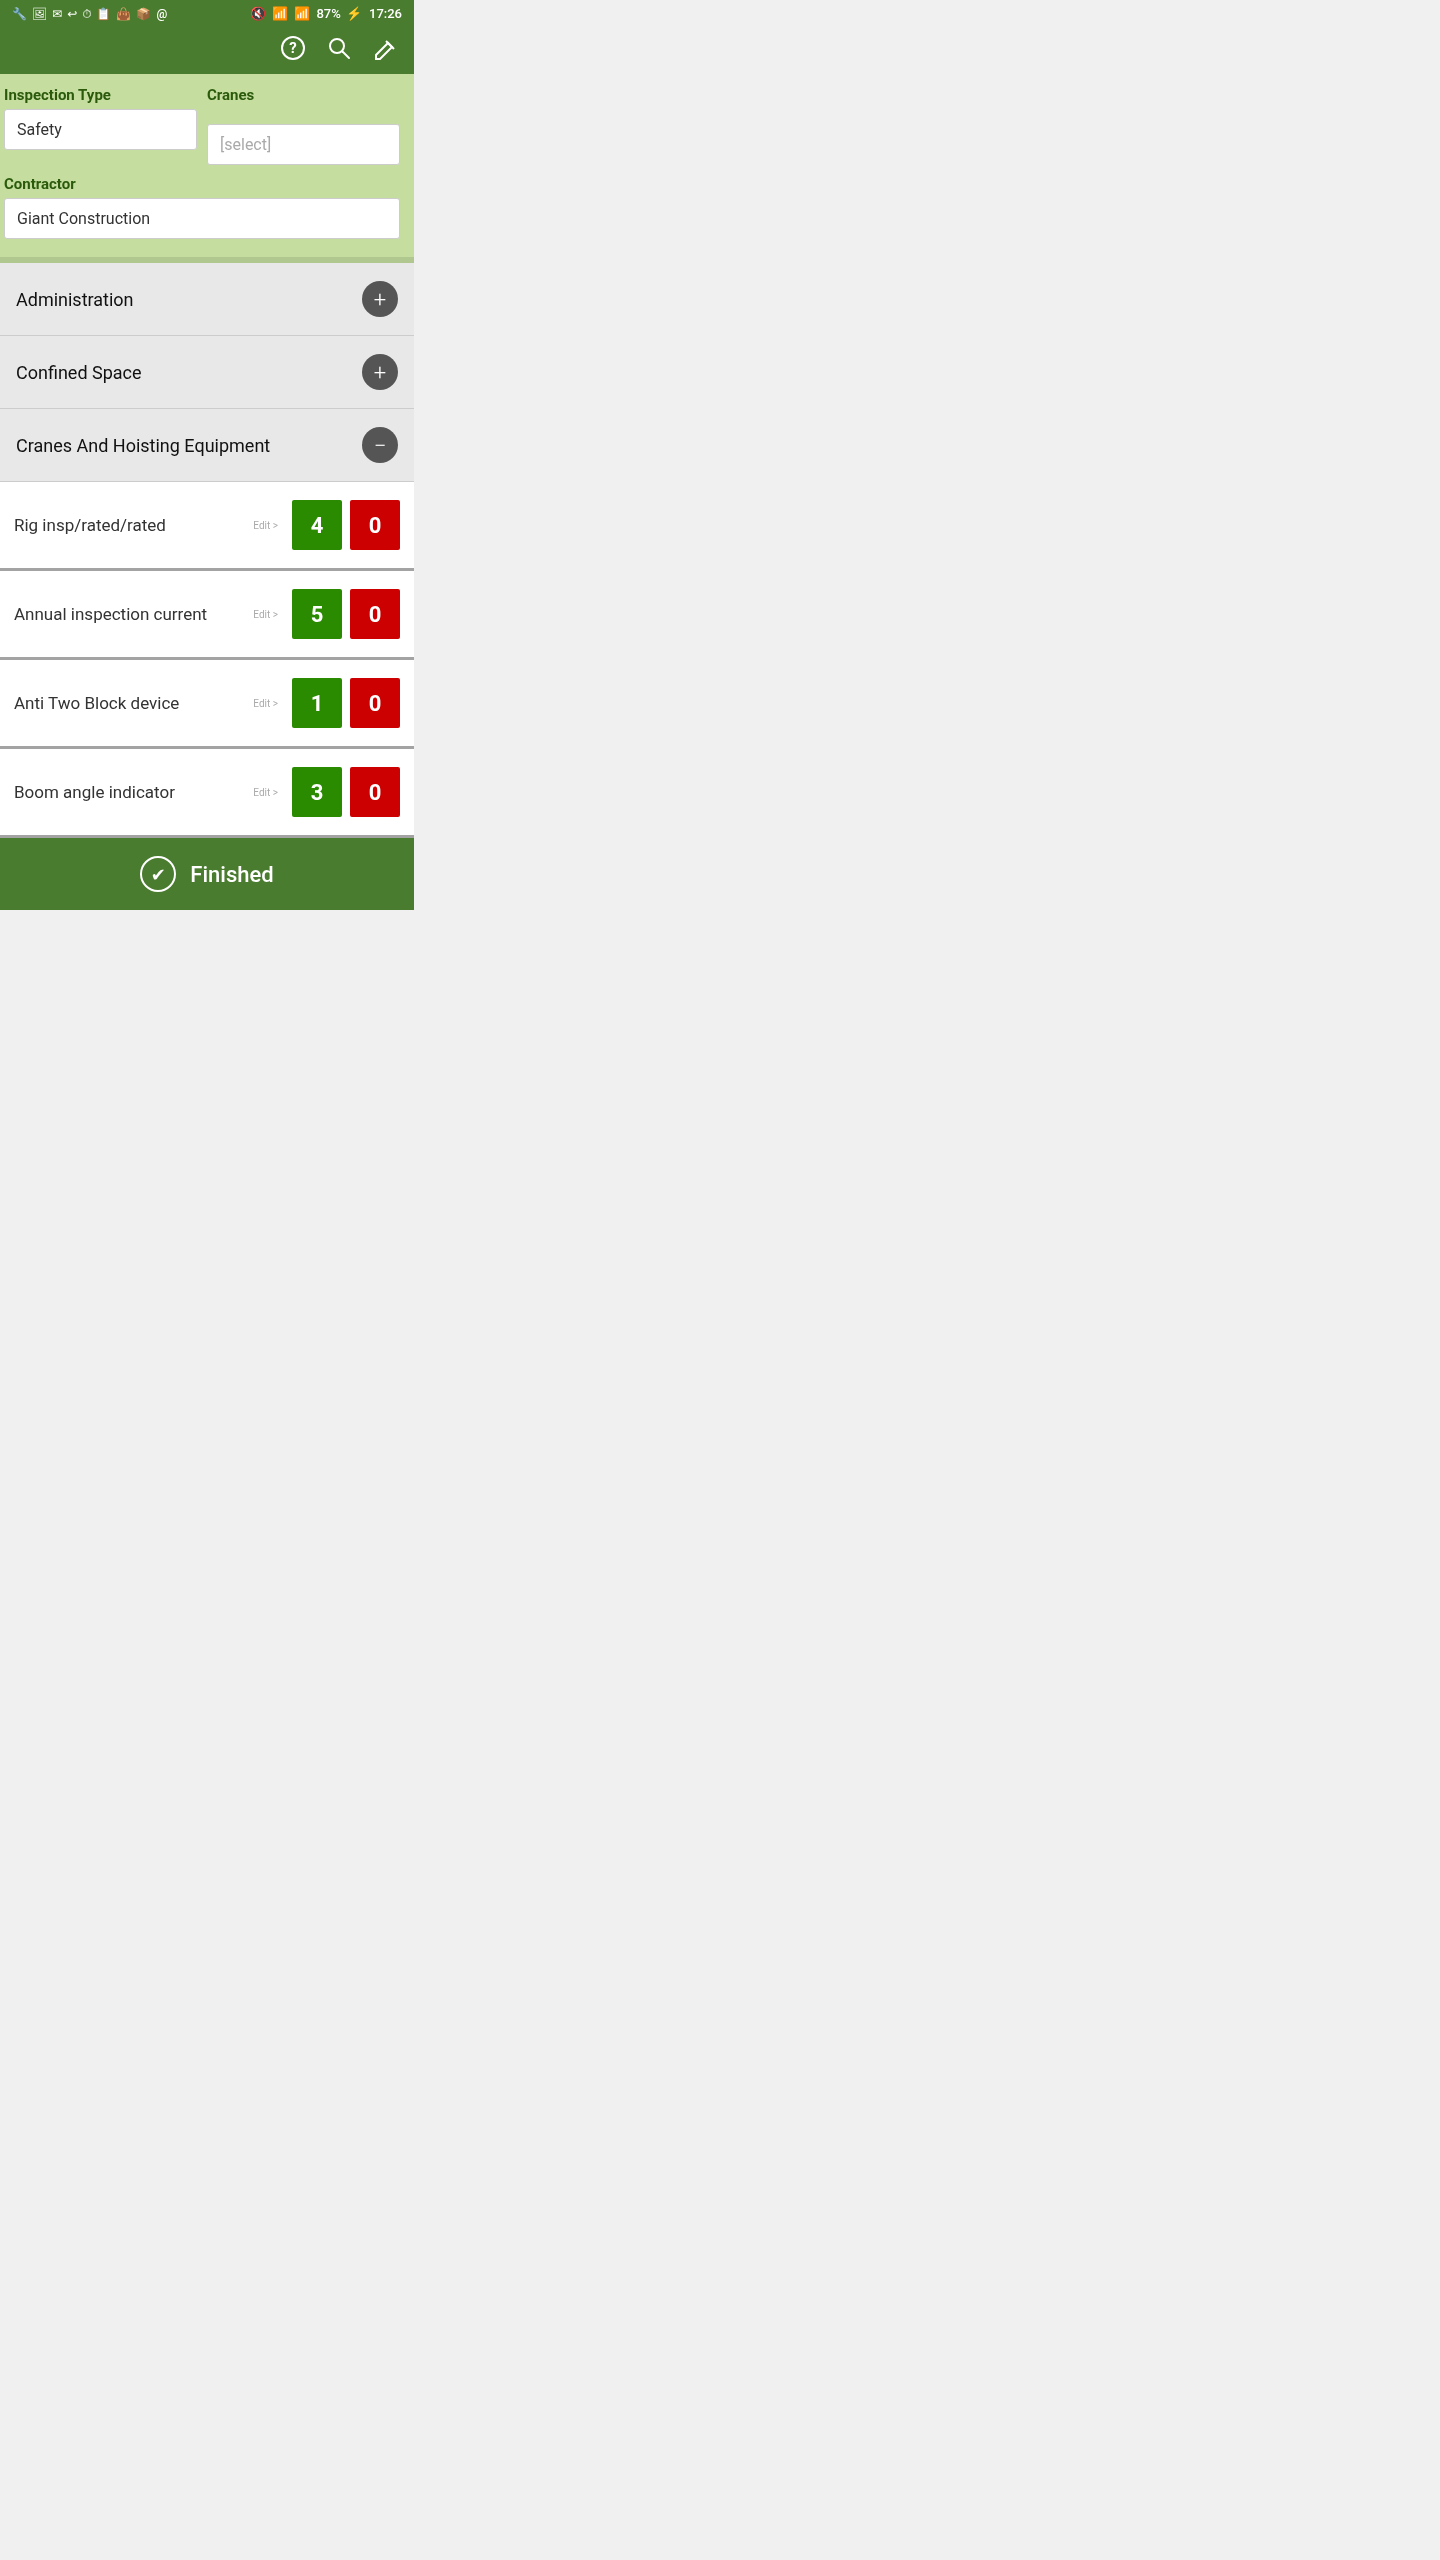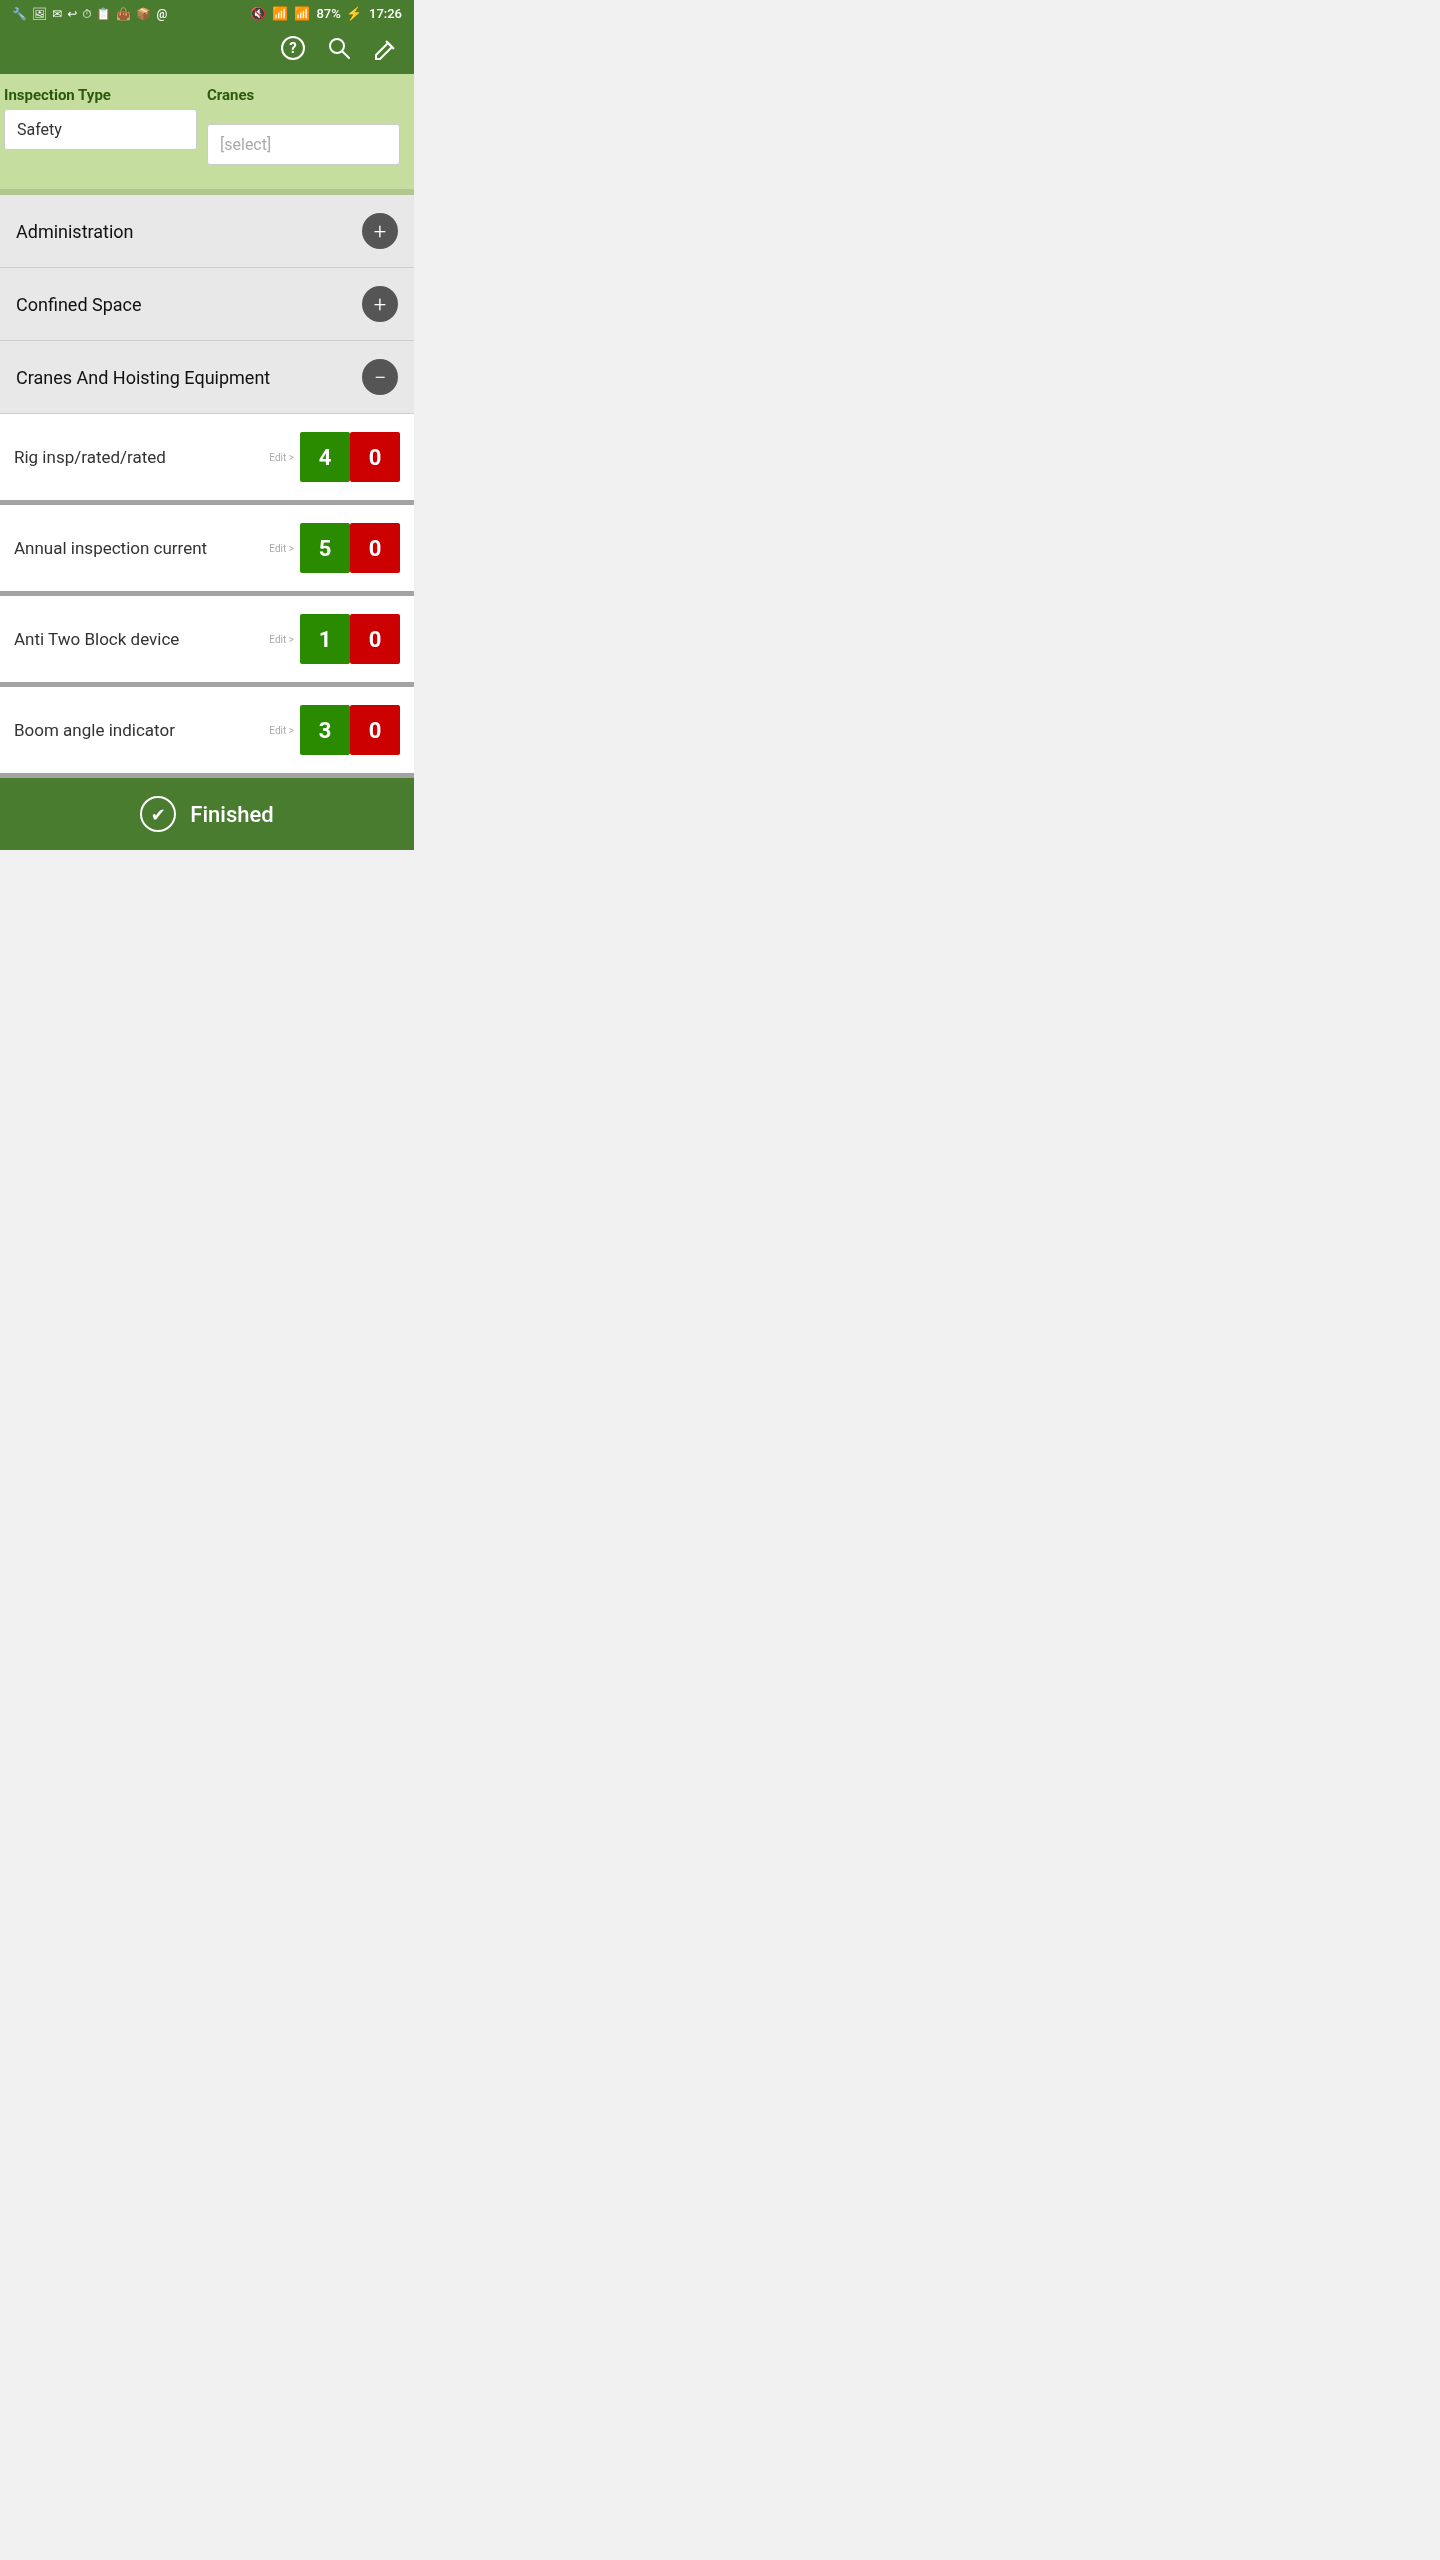--- a/index.html
+++ b/index.html
@@ -124,21 +124,22 @@
     }
 
     
     .inspection-section {
       background: white;
     }
     .inspection-row {
       display: flex;
       align-items: center;
       padding: 18px 14px;
-      border-bottom: 5px solid #a3a3a3;
+      border-bottom: 3px solid #a3a3a3;
+      gap: 8px;
     }
     .inspection-row .row-label {
       flex: 1;
       font-size: 17px;
       color: #333;
     }
     .edit-btn {
       font-size: 10px;
       color: #aaa;
       margin-right: 6px;
@@ -233,20 +234,24 @@
   <div class="form-row">
     <div class="form-col">
       <div class="form-label">Inspection Type</div>
       <div class="form-input">Safety</div>
     </div>
     <div class="form-col">
       <div class="form-label">Cranes</div>
       <div class="form-input placeholder">[select]</div>
     </div>
   </div>
+  <div class="form-full">
+    <div class="form-label">Contractor</div>
+    <div class="form-input form-full">Giant Construction</div>
+  </div>
 </div>
 
 <div class="divider"></div>
 
 <div>
   <div class="accordion-item">
     <span class="label">Administration</span>
     <div class="accordion-icon">
       <span>+</span>
     </div>

